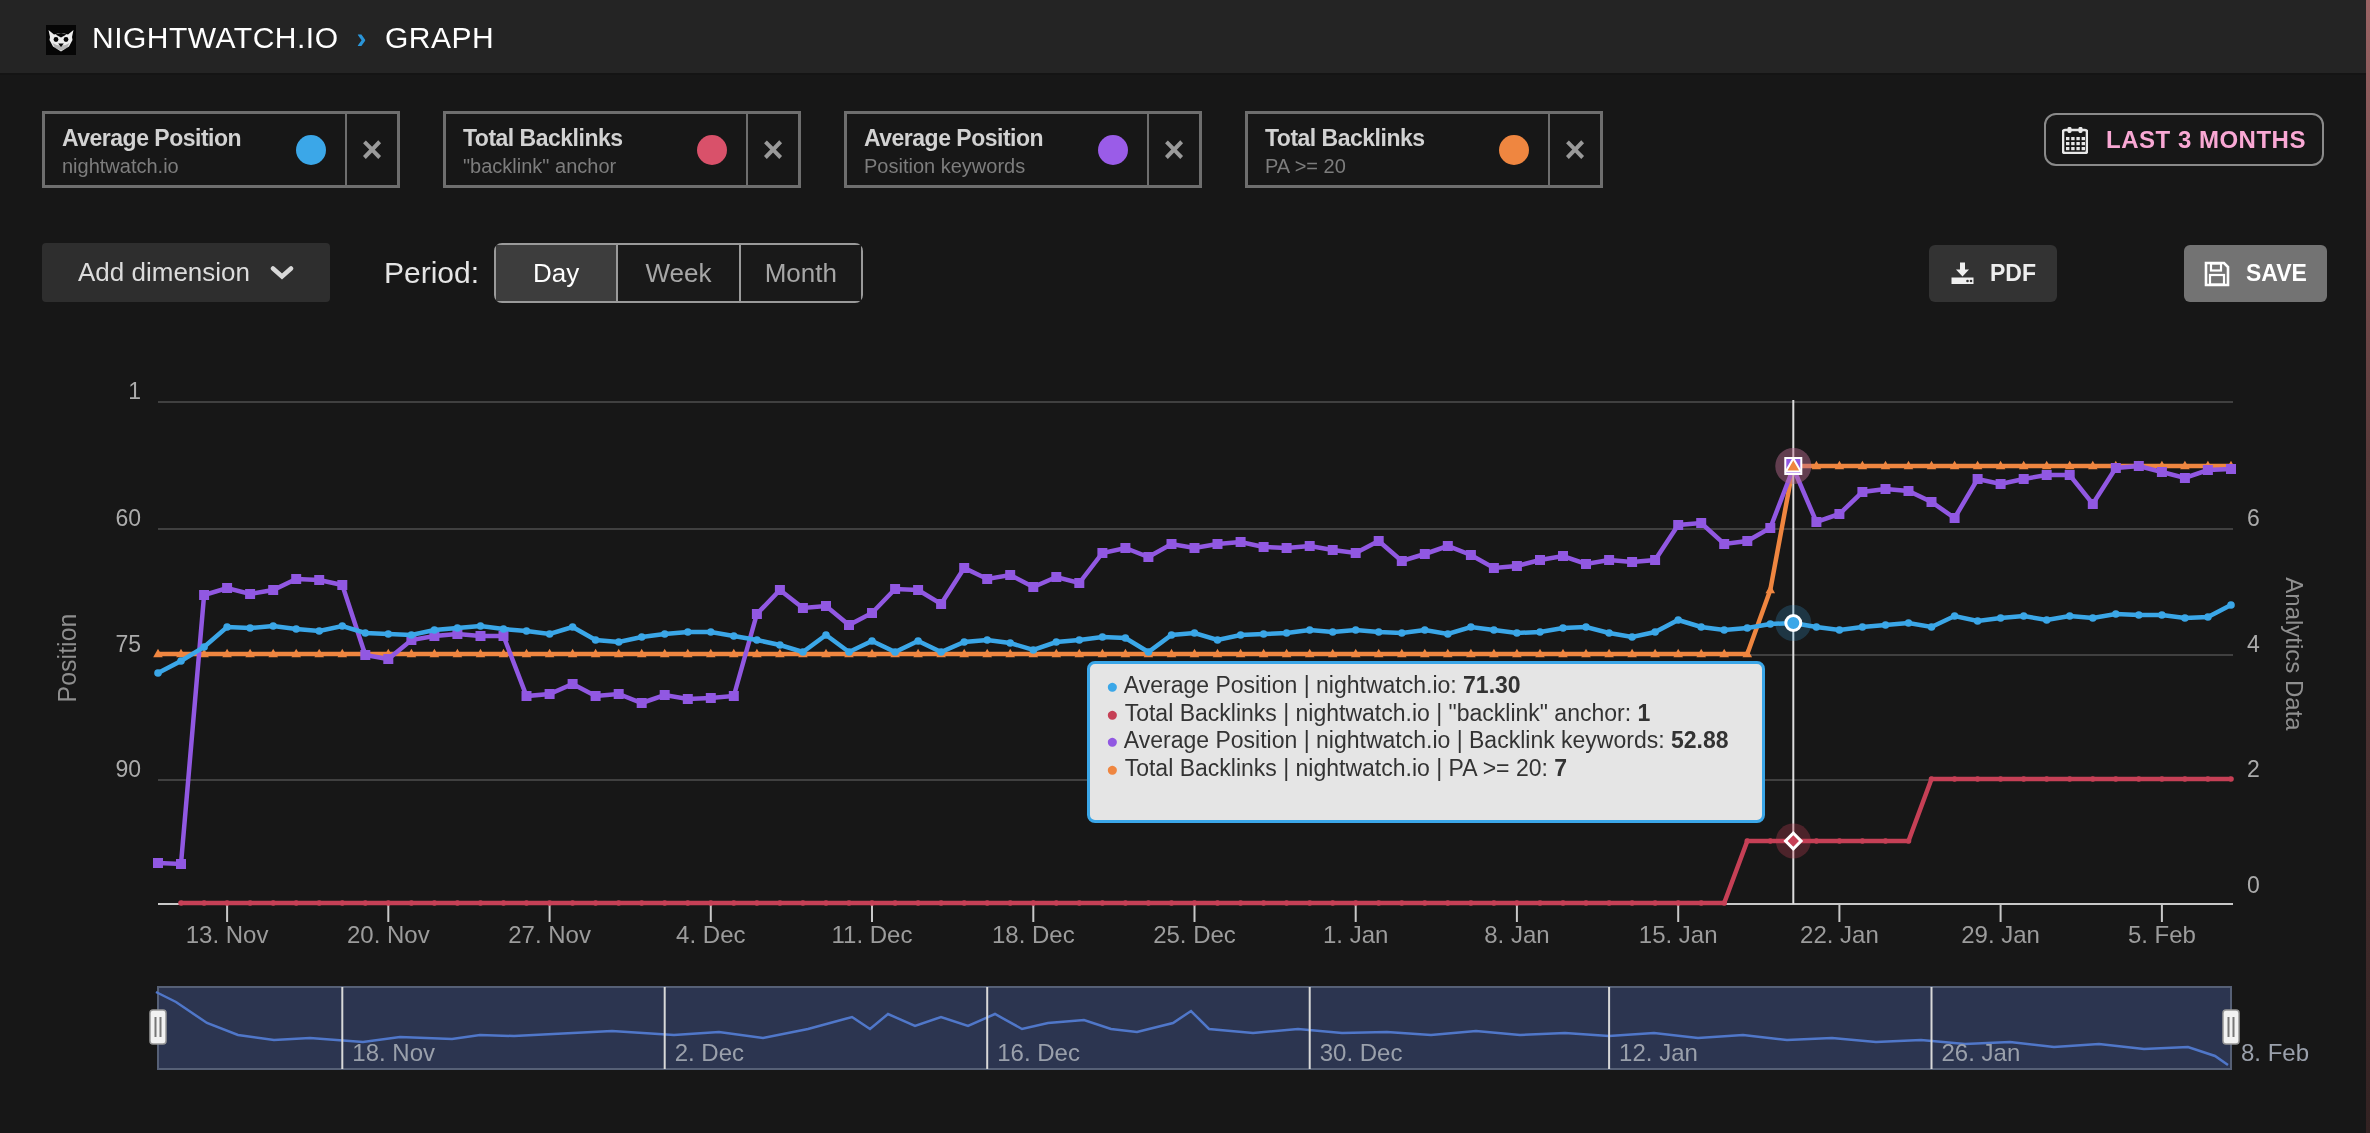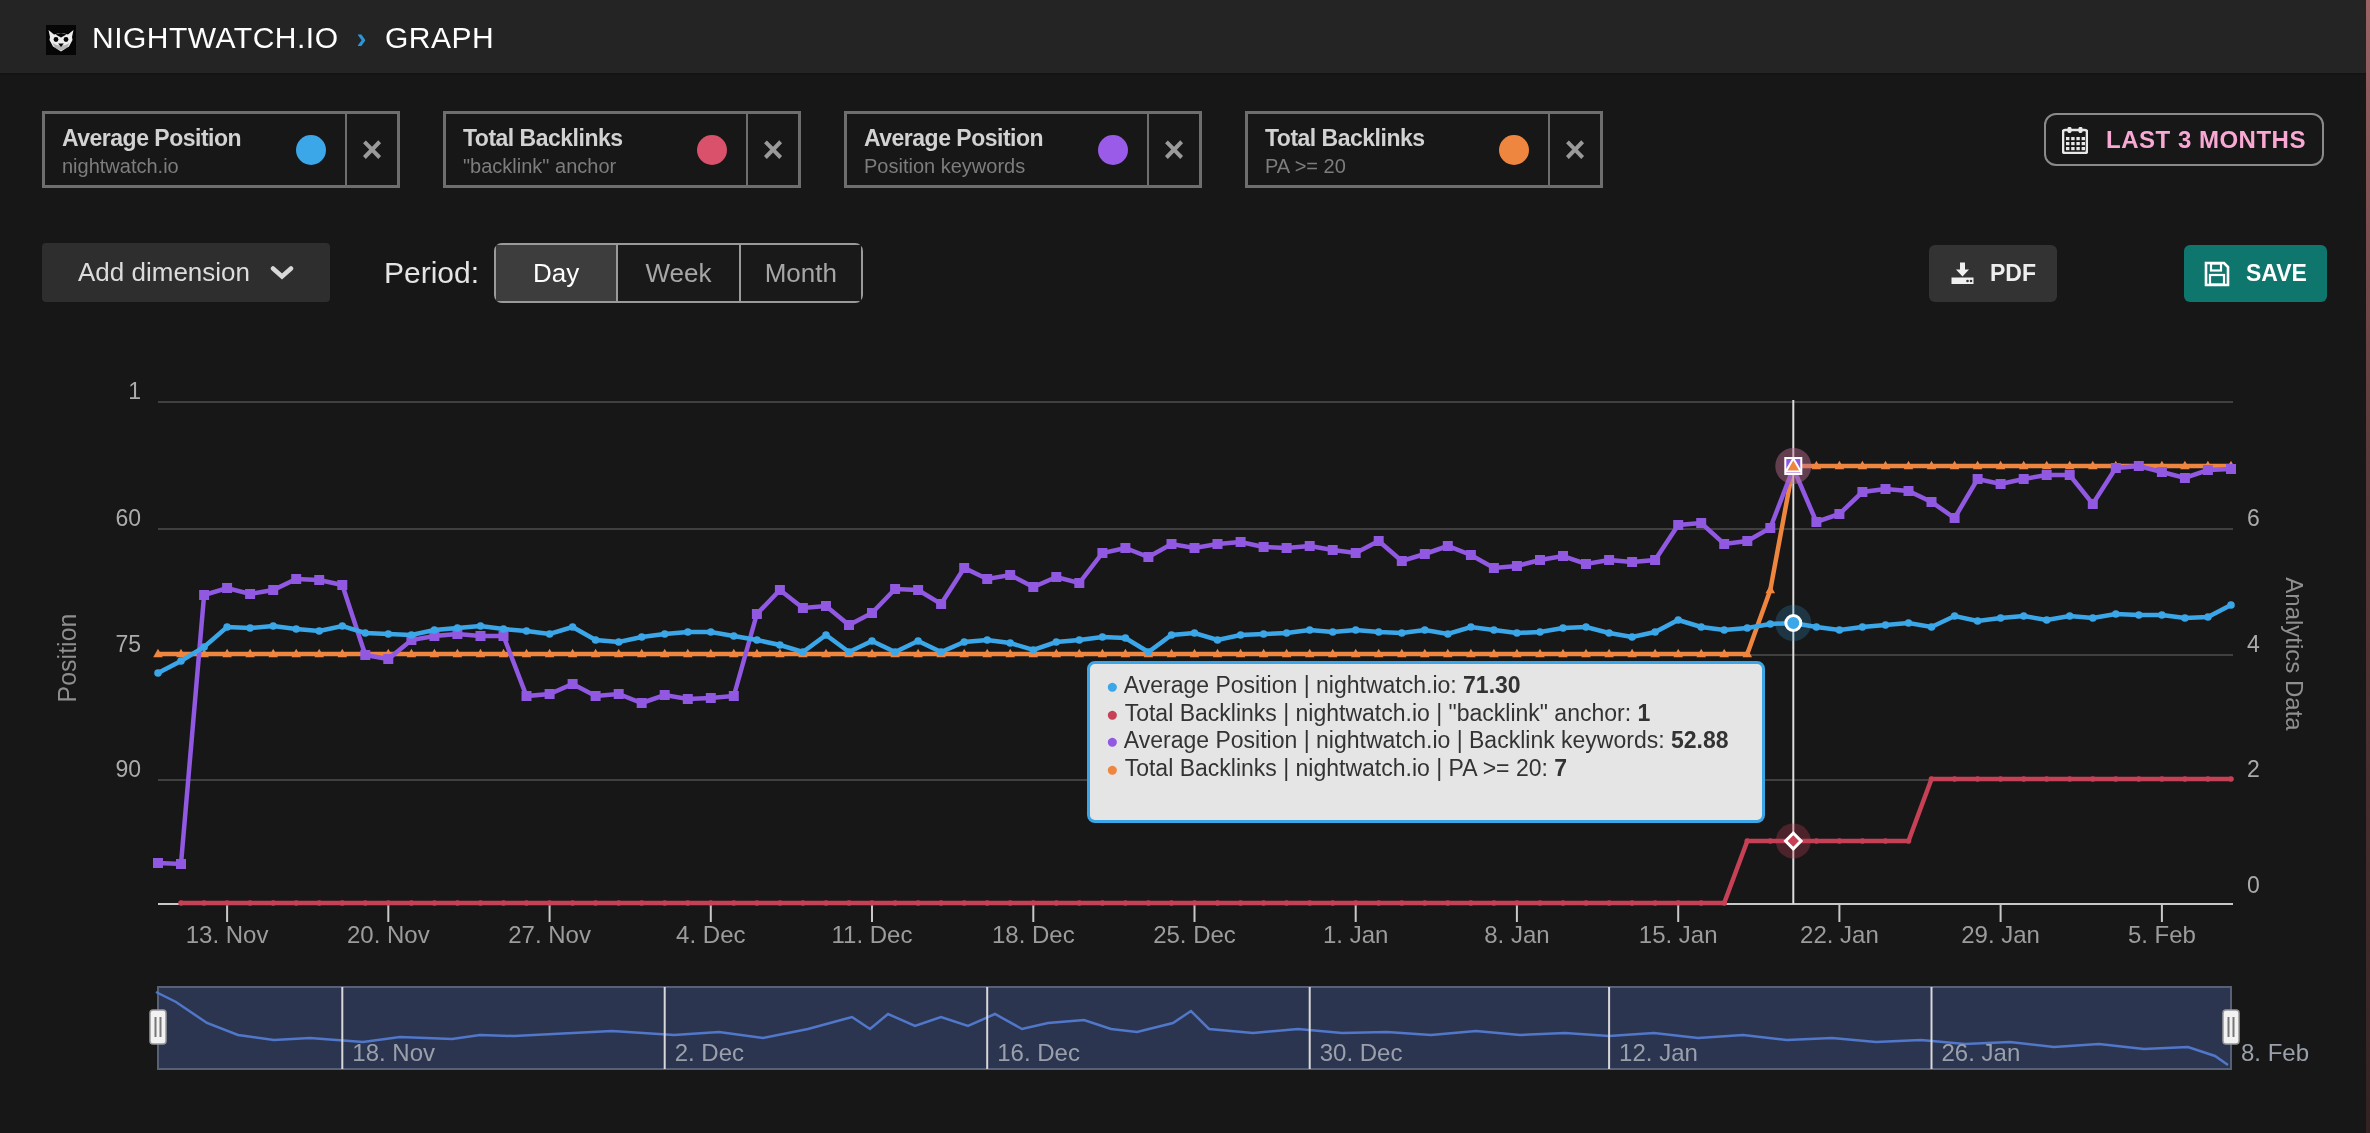--- a/index.html
+++ b/index.html
@@ -85,21 +85,21 @@
 <div style="flex:1;background:#191919;display:flex;align-items:center;justify-content:center;color:#a6a6a6;font-size:26px;border-right:2px solid #9a9a9a">Week</div>
 <div style="flex:1;background:#191919;display:flex;align-items:center;justify-content:center;color:#a6a6a6;font-size:26px">Month</div>
 </div>
 <div style="position:absolute;left:1929px;top:245px;width:128px;height:57px;background:#333333;border-radius:6px;display:flex;align-items:center;justify-content:center;color:#eeeeee;font-size:23px;font-weight:700"><svg width="25" height="24" viewBox="0 0 25 24" style="margin-right:15px">
 <rect x="10" y="0.5" width="5" height="7.5" fill="#f0f0f0"></rect>
 <polygon points="6,7.5 19,7.5 12.5,14.5" fill="#f0f0f0"></polygon>
 <path d="M1.5 15.5 L23.5 15.5 L23.5 22 L1.5 22 Z" fill="#f0f0f0"></path>
 <circle cx="17.5" cy="19" r="1.3" fill="#333333"></circle>
 <circle cx="21" cy="19" r="1.3" fill="#333333"></circle>
 </svg>PDF</div>
-<div style="position:absolute;left:2184px;top:245px;width:143px;height:57px;background:#0f766e;border-radius:6px;display:flex;align-items:center;justify-content:center;color:#ffffff;font-size:23px;font-weight:700"><svg width="26" height="26" viewBox="0 0 26 26" style="margin-right:16px">
+<div style="position:absolute;left:2184px;top:245px;width:143px;height:57px;background:#737373;border-radius:6px;display:flex;align-items:center;justify-content:center;color:#ffffff;font-size:23px;font-weight:700"><svg width="26" height="26" viewBox="0 0 26 26" style="margin-right:16px">
 <path d="M2 2 L20 2 L24 6 L24 24 L2 24 Z" fill="none" stroke="#ffffff" stroke-width="2.6"></path>
 <rect x="7" y="2.5" width="10" height="7" fill="none" stroke="#ffffff" stroke-width="2.2"></rect>
 <rect x="6" y="14" width="14" height="9.5" fill="none" stroke="#ffffff" stroke-width="2.2"></rect>
 </svg>SAVE</div>
 
 <svg width="2370" height="1133" viewBox="0 0 2370 1133" style="position:absolute;left:0;top:0">
 <line x1="158" y1="402" x2="2233" y2="402" stroke="#404040" stroke-width="2"></line>
 <line x1="158" y1="529" x2="2233" y2="529" stroke="#404040" stroke-width="2"></line>
 <line x1="158" y1="655" x2="2233" y2="655" stroke="#404040" stroke-width="2"></line>
 <line x1="158" y1="780" x2="2233" y2="780" stroke="#404040" stroke-width="2"></line>

